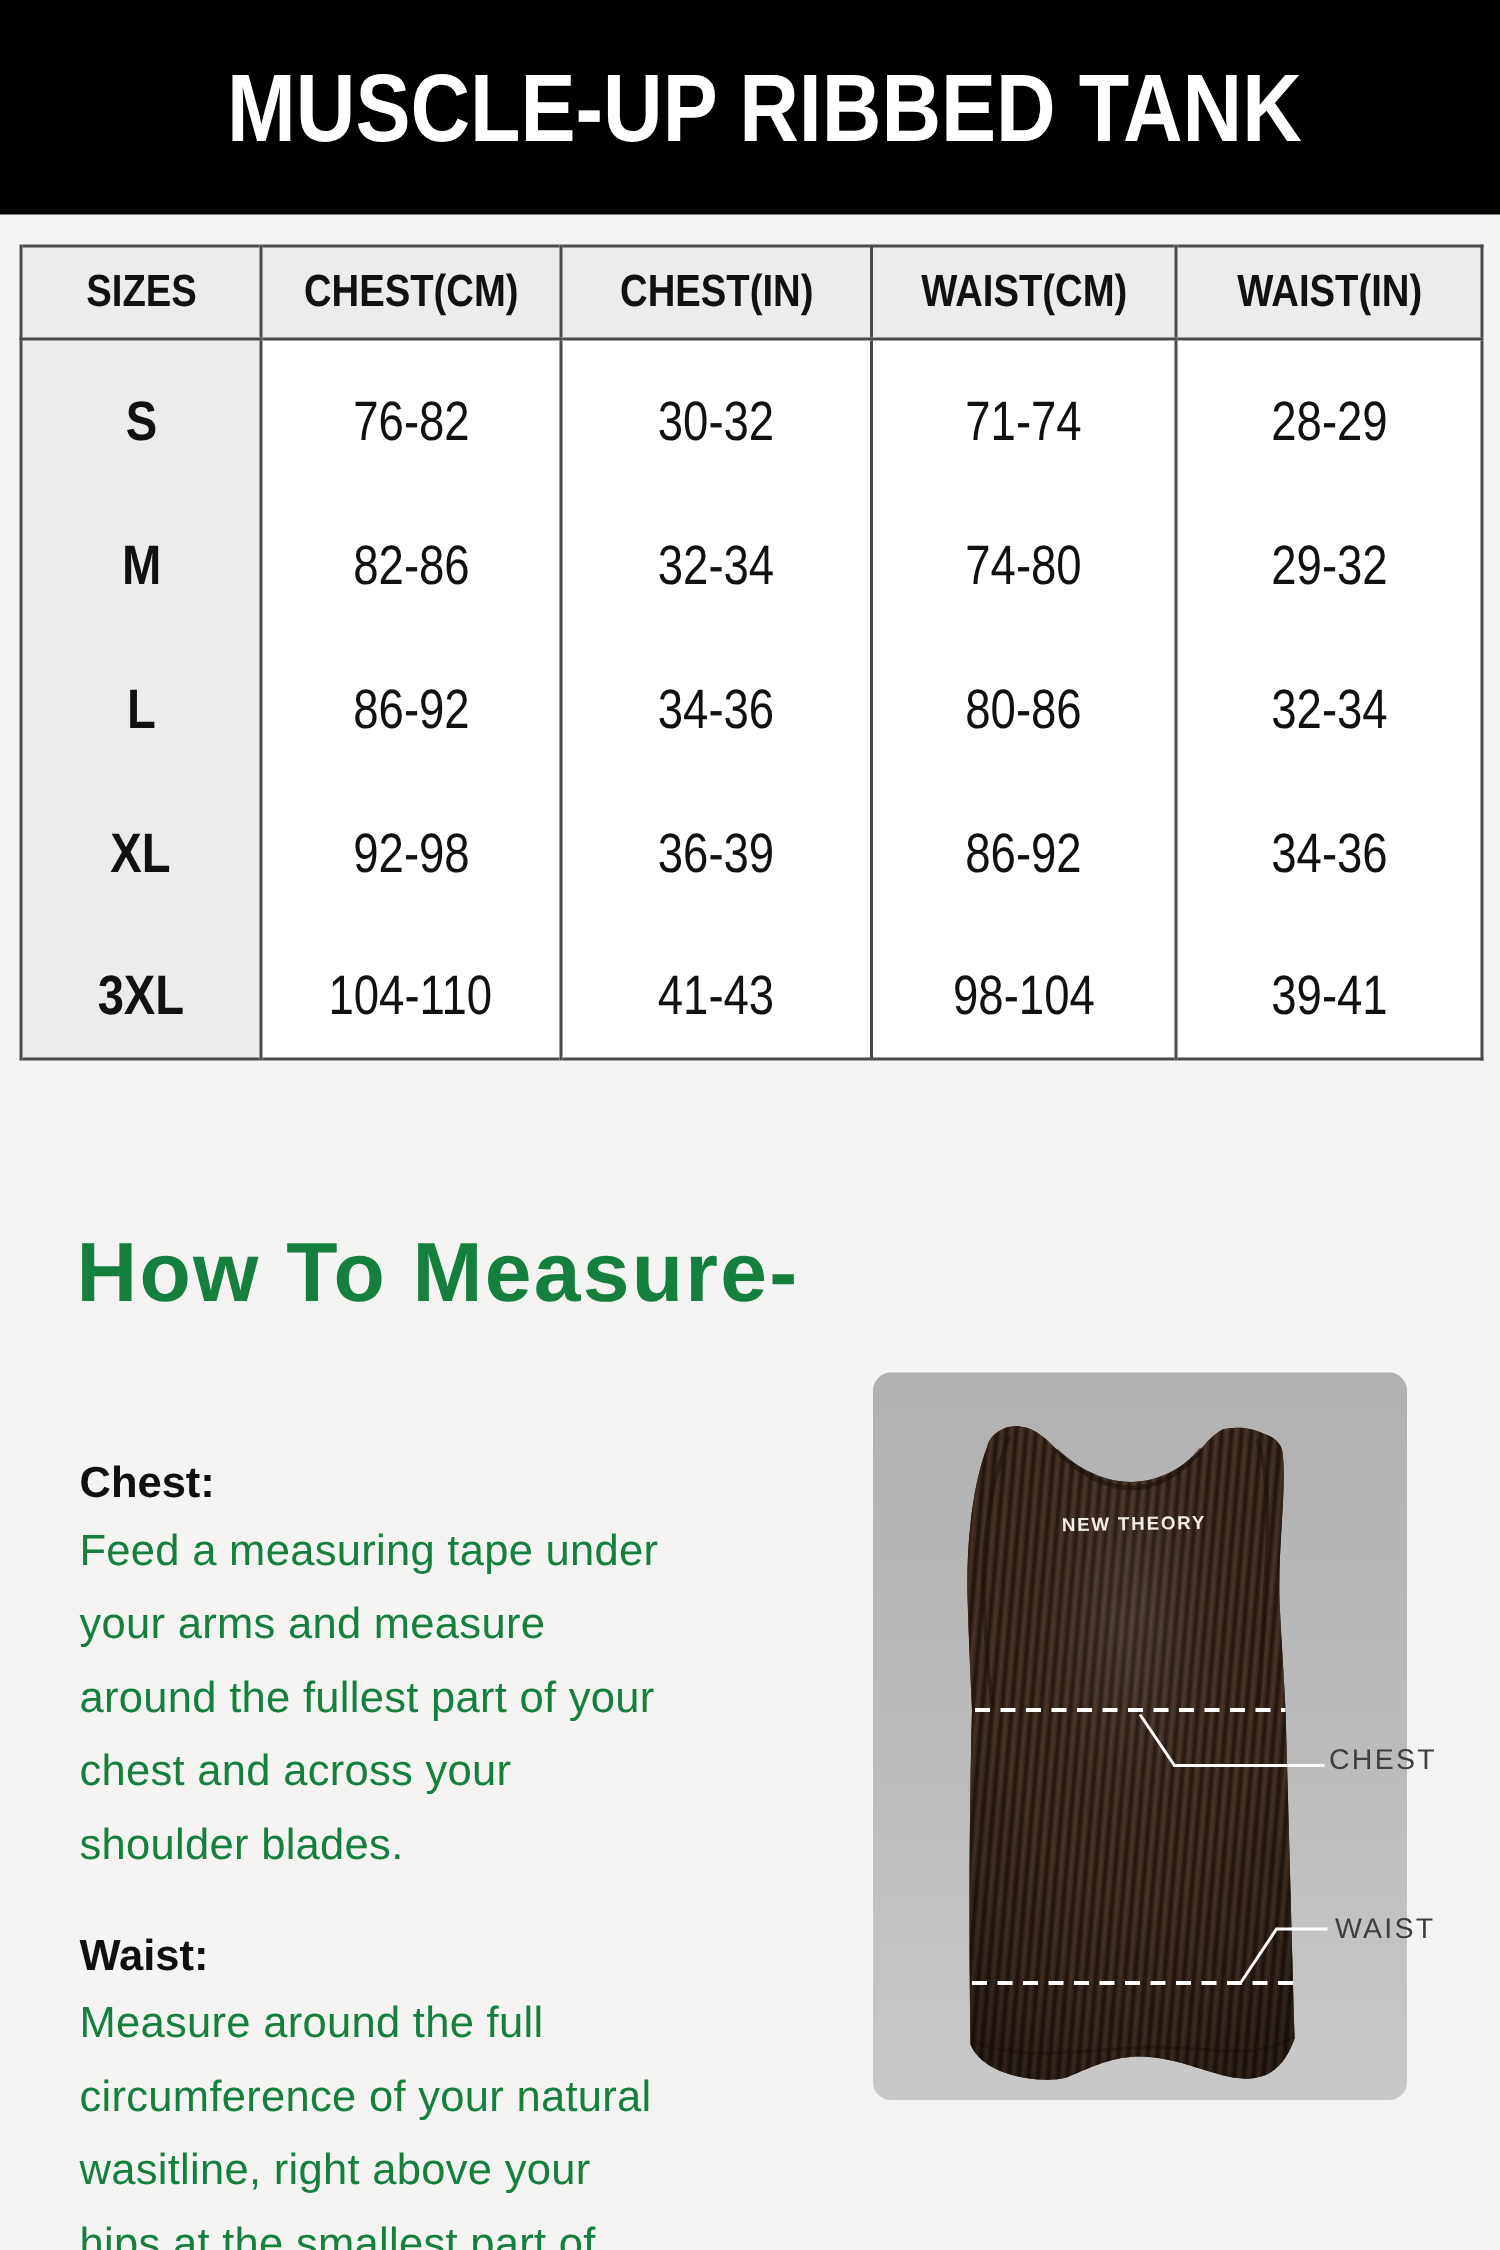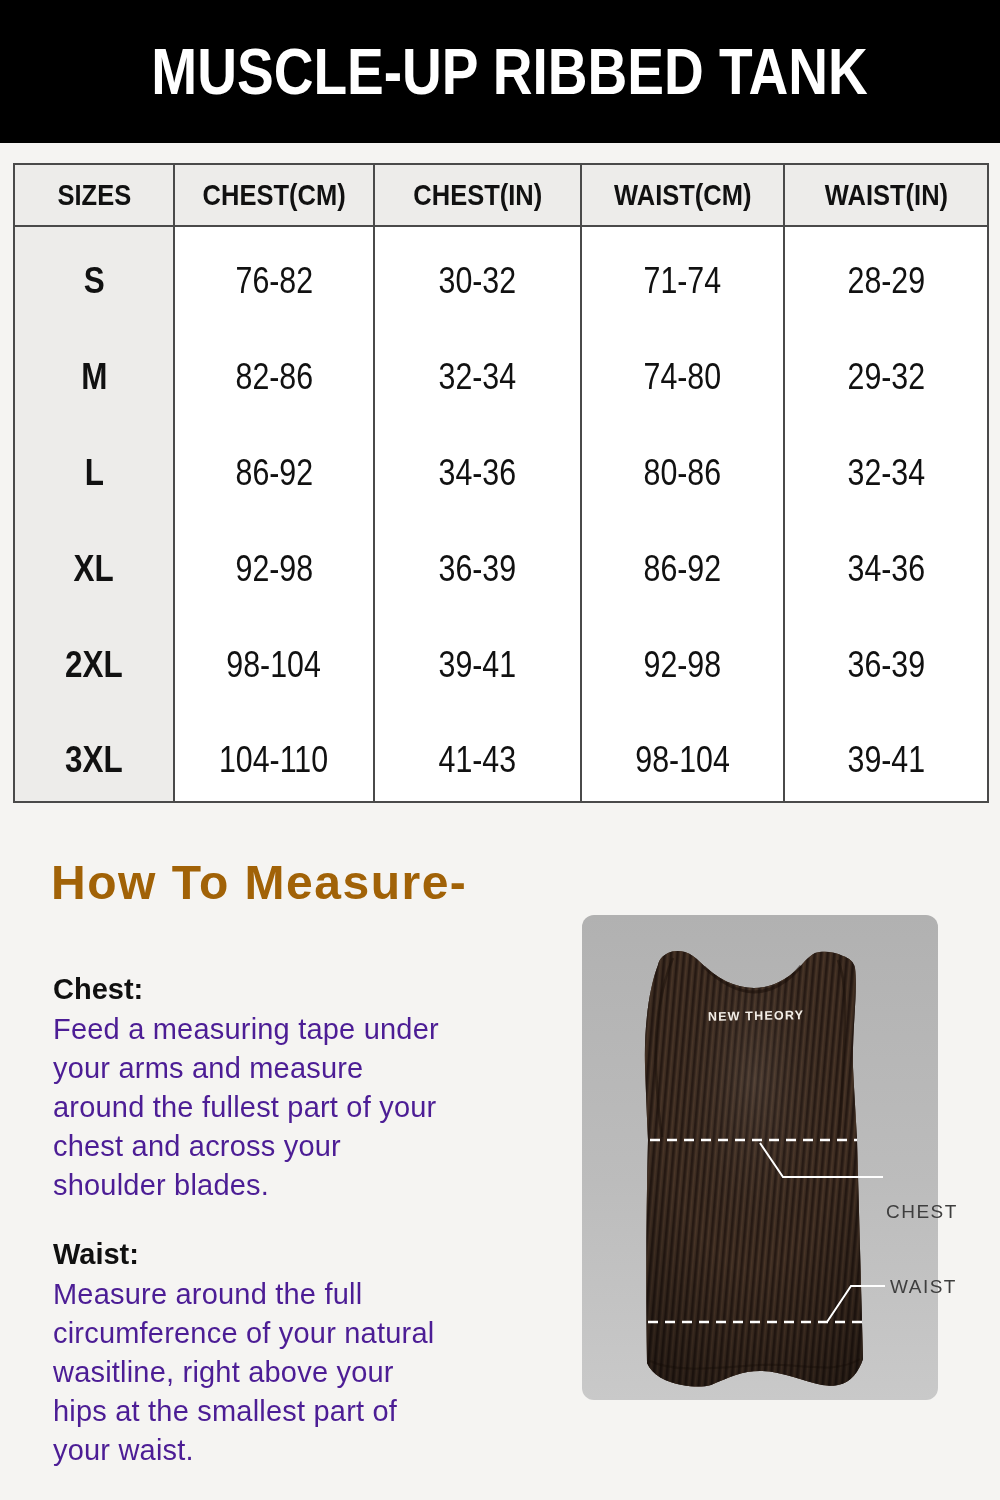--- a/index.html
+++ b/index.html
@@ -72,45 +72,45 @@
     transform: scaleX(0.82);
     transform-origin: center;
     white-space: nowrap;
   }
   .size-chart thead th .cond { transform: scaleX(0.85); }
   .size-chart .size-label { transform: scaleX(0.85); font-weight: 700; }
 
   
   .measure-heading {
     position: absolute;
-    left: 51px; top: 853px;
-    font-size: 48px;
+    left: 51px; top: 818px;
+    font-size: 56px;
     line-height: 60px;
     font-weight: 700;
     letter-spacing: 1.5px;
-    color: #a16207;
+    color: #15803d;
     white-space: nowrap;
   }
   .instructions {
     position: absolute;
     left: 53px; top: 957px;
     width: 490px;
   }
   .instructions h3 {
     font-size: 29px;
     line-height: 41px;
     font-weight: 700;
     color: #101010;
     margin-top: 12px;
   }
   .instructions p {
     font-size: 29px;
-    line-height: 39px;
+    line-height: 49px;
     font-weight: 400;
-    color: #4c1d95;
+    color: #15803d;
     white-space: pre-line;
     letter-spacing: 0.2px;
   }
   .instructions .waist-block h3 { margin-top: 29px; }
 
   
   .product-box {
     position: absolute;
     left: 582px; top: 915px;
     width: 356px; height: 485px;
@@ -132,21 +132,21 @@
     white-space: nowrap;
   }
   .measure-tag {
     position: absolute;
     font-size: 19px;
     font-weight: 500;
     letter-spacing: 1.5px;
     color: #3e3e3e;
     white-space: nowrap;
   }
-  .measure-tag.chest { left: 886px; top: 1163px; margin-top: 38px; }
+  .measure-tag.chest { left: 886px; top: 1163px; }
   .measure-tag.waist { left: 890px; top: 1276px; }
 </style>
 </head>
 <body>
 
 <header class="banner">
   <h1>MUSCLE-UP RIBBED TANK</h1>
 </header>
 
 <table class="size-chart">
@@ -187,27 +187,20 @@
         <td><span class="cond">34-36</span></td>
         <td><span class="cond">80-86</span></td>
         <td><span class="cond">32-34</span></td>
       </tr>
       <tr>
         <td class="size-col"><span class="cond size-label">XL</span></td>
         <td><span class="cond">92-98</span></td>
         <td><span class="cond">36-39</span></td>
         <td><span class="cond">86-92</span></td>
         <td><span class="cond">34-36</span></td>
-      </tr>
-      <tr>
-        <td class="size-col"><span class="cond size-label">2XL</span></td>
-        <td><span class="cond">98-104</span></td>
-        <td><span class="cond">39-41</span></td>
-        <td><span class="cond">92-98</span></td>
-        <td><span class="cond">36-39</span></td>
       </tr>
       <tr>
         <td class="size-col"><span class="cond size-label">3XL</span></td>
         <td><span class="cond">104-110</span></td>
         <td><span class="cond">41-43</span></td>
         <td><span class="cond">98-104</span></td>
         <td><span class="cond">39-41</span></td>
       </tr>
     </tbody>
 </table>

